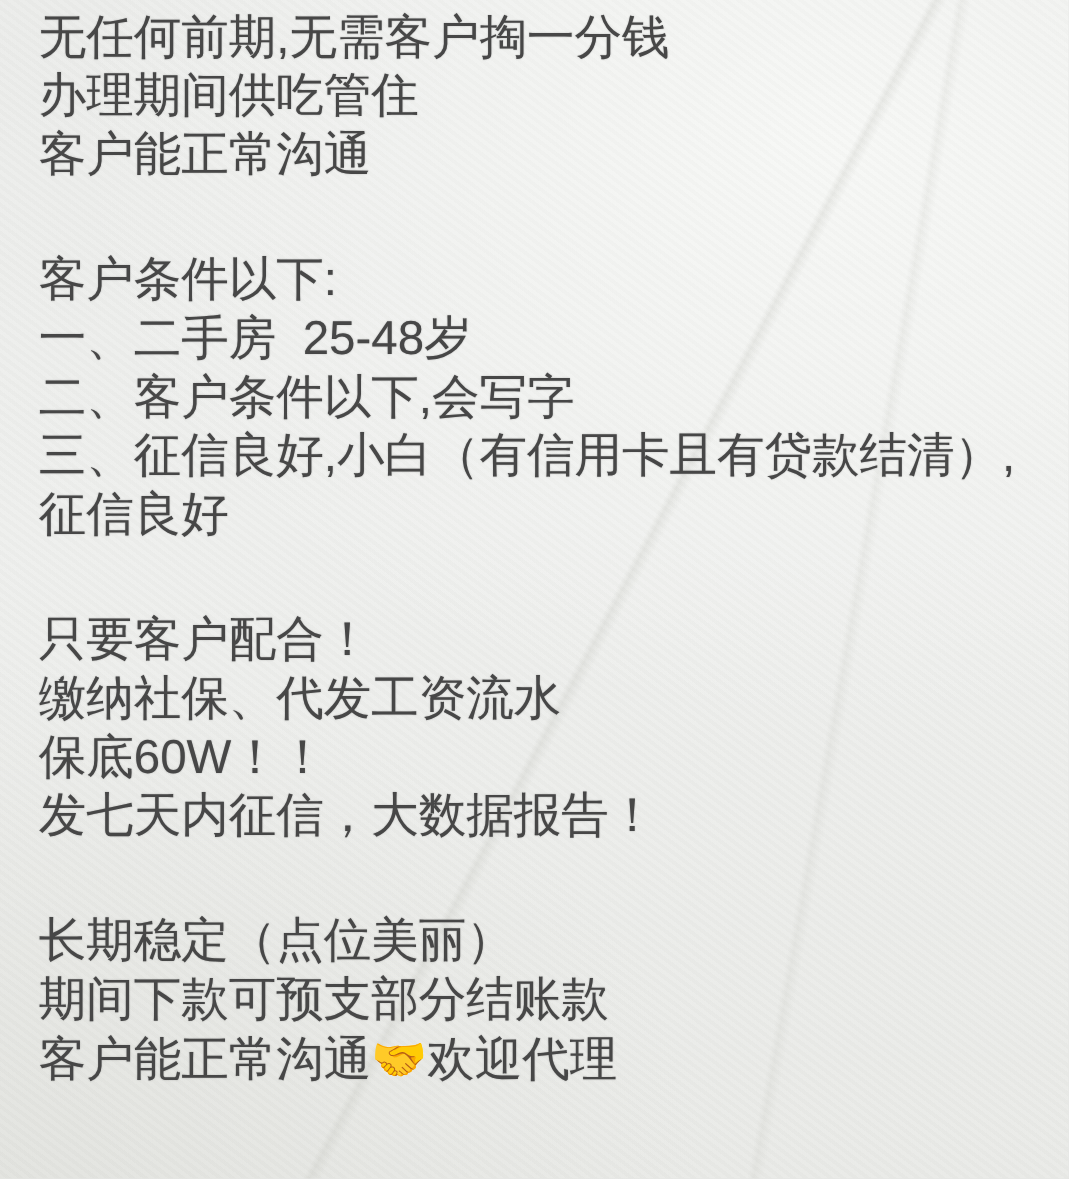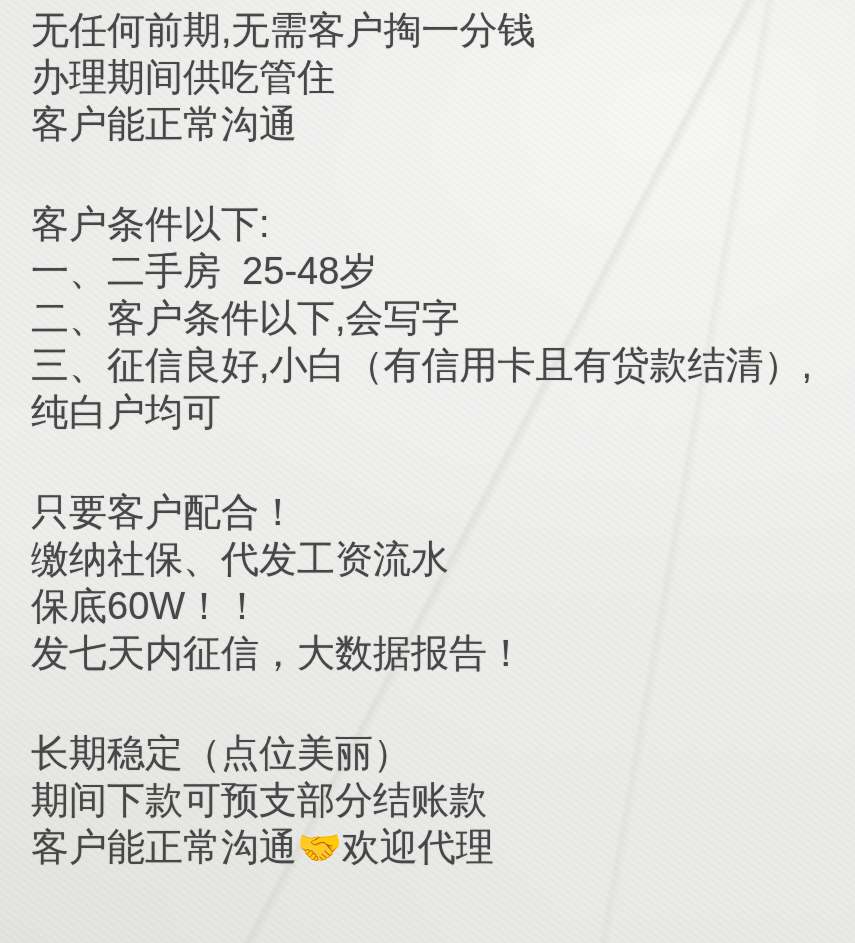--- a/index.html
+++ b/index.html
@@ -66,21 +66,21 @@
       <p class="line">无任何前期,无需客户掏一分钱</p>
       <p class="line">办理期间供吃管住</p>
       <p class="line">客户能正常沟通</p>
     </div>
 
     <div class="para">
       <p class="line">客户条件以下:</p>
       <p class="line">一、二手房  25-48岁</p>
       <p class="line">二、客户条件以下,会写字</p>
       <p class="line">三、征信良好,小白（有信用卡且有贷款结清）,</p>
-      <p class="line">纯白户均可</p>
+      <p class="line">征信良好</p>
     </div>
 
     <div class="para">
       <p class="line">只要客户配合！</p>
       <p class="line">缴纳社保、代发工资流水</p>
       <p class="line">保底60W！！</p>
       <p class="line">发七天内征信，大数据报告！</p>
     </div>
 
     <div class="para">

